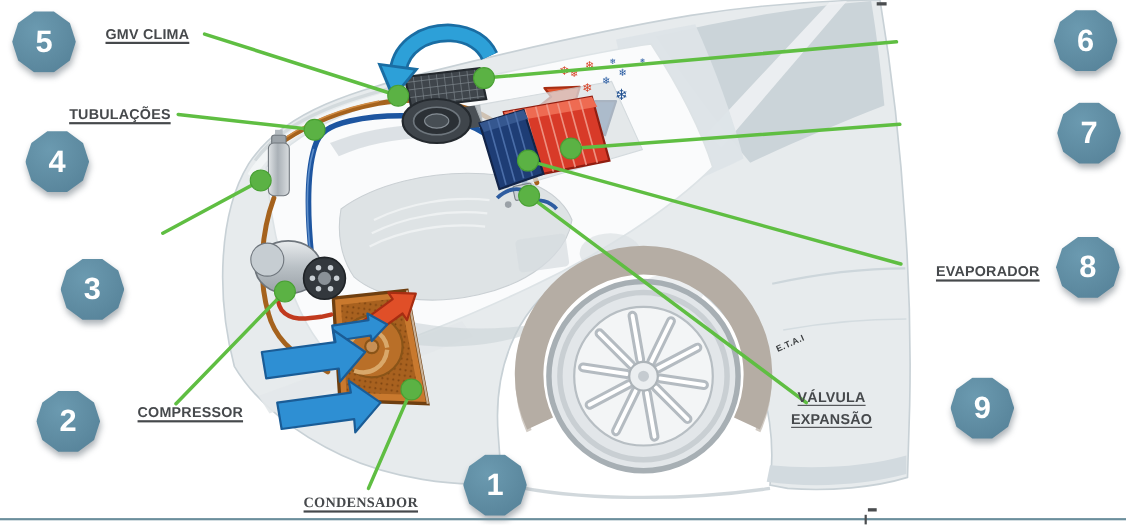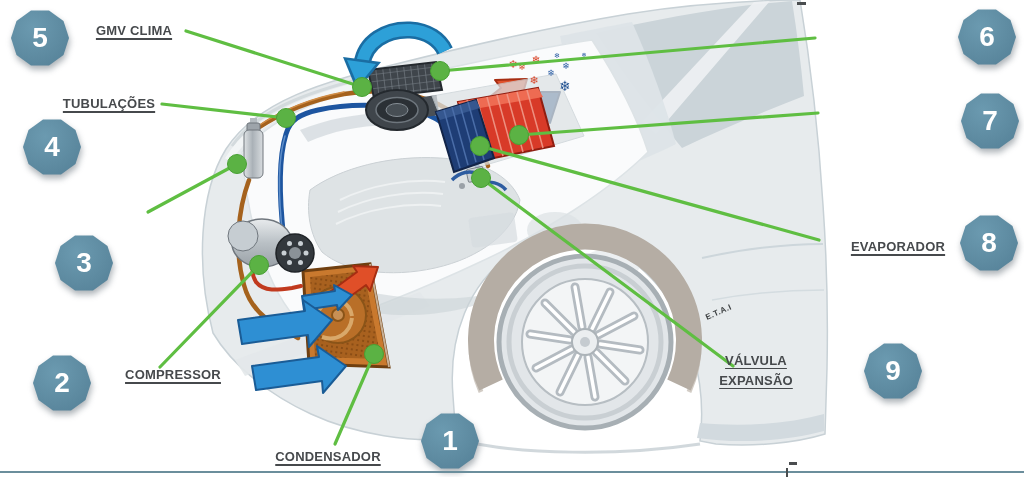--- a/index.html
+++ b/index.html
@@ -249,21 +249,21 @@
         <circle cx="440" cy="71" r="9.5"></circle>
     <circle cx="519" cy="135" r="9.5"></circle>
         <circle cx="480" cy="146" r="9.5"></circle>
     <circle cx="481" cy="178" r="9.5"></circle>
   </g>
 </svg>
 
   <div class="callout-label" style="left:78px;top:21px;width:112px;">GMV CLIMA</div>
   <div class="callout-label" style="left:43px;top:94px;width:132px;">TUBULAÇÕES</div>
   <div class="callout-label" style="left:106px;top:365px;width:134px;">COMPRESSOR</div>
-  <div class="callout-label" style="left:254px;top:447px;width:148px;">CONDENSADOR</div>
+  <div class="callout-label" style="left:254px;top:447px;width:148px;font-family:Liberation Serif, serif;">CONDENSADOR</div>
   <div class="callout-label" style="left:831px;top:237px;width:134px;">EVAPORADOR</div>
   <div class="callout-label" style="left:700px;top:351px;width:112px;text-decoration:underline;">VÁLVULA EXPANSÃO</div>
 
   <div class="badge-wrap" style="left:421px;top:412px;">
       <div class="badge">
         <span>1</span>
       </div>
     </div>
   <div class="badge-wrap" style="left:33px;top:354px;">
       <div class="badge">

